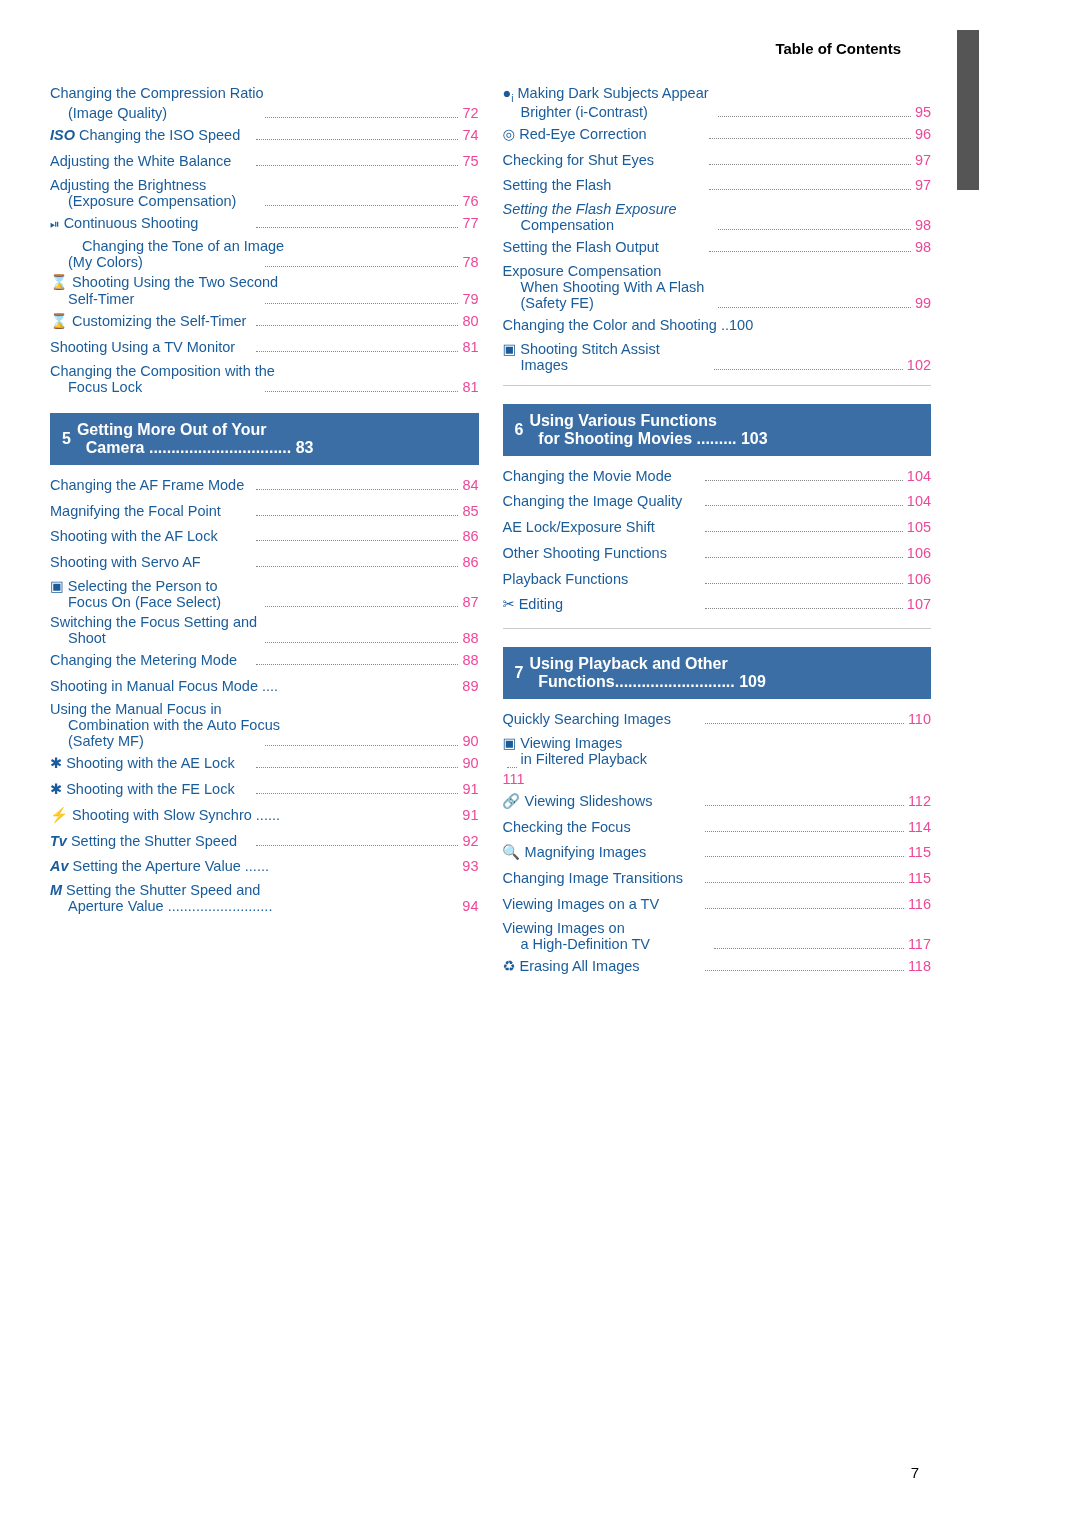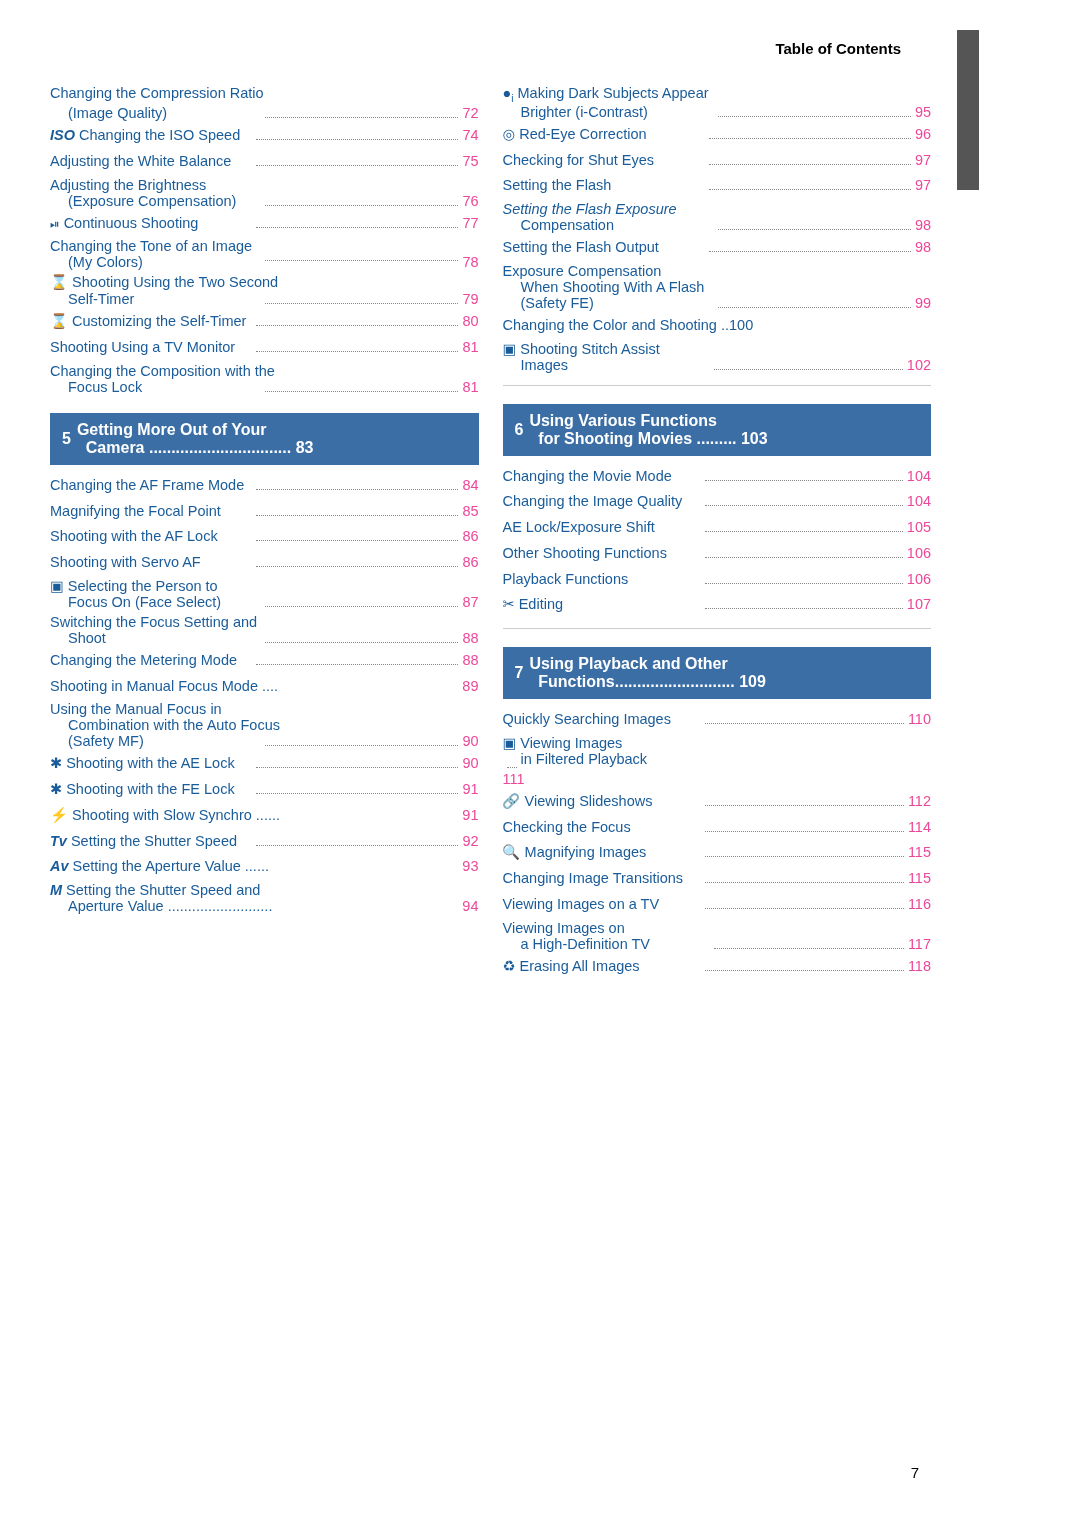--- a/index.html
+++ b/index.html
@@ -158,24 +158,24 @@
         </div>
       </div>
 
       <div class="toc-entry">
         <span class="toc-entry-text"><span style="font-size:12px;vertical-align:middle;">⏯</span> Continuous Shooting</span>
         <span class="toc-entry-dots"></span>
         <span class="toc-entry-page">77</span>
       </div>
 
       <div class="toc-multiline">
-        <div style="display:flex;align-items:baseline;">
+        <div style="display:flex;align-items:baseline;margin-left:32px;">
           <span class="toc-entry-text">Changing the Tone of an Image</span>
         </div>
-        <div style="display:flex;align-items:center;">
+        <div style="display:flex;align-items:flex-end;">
           <span class="toc-entry-text indent">(My Colors) </span>
           <span class="toc-entry-dots"></span>
           <span class="toc-entry-page">78</span>
         </div>
       </div>
 
       <div class="toc-multiline">
         <div style="display:flex;align-items:baseline;justify-content:center;">
           <span class="toc-entry-text">⌛ Shooting Using the Two Second</span>
         </div>

